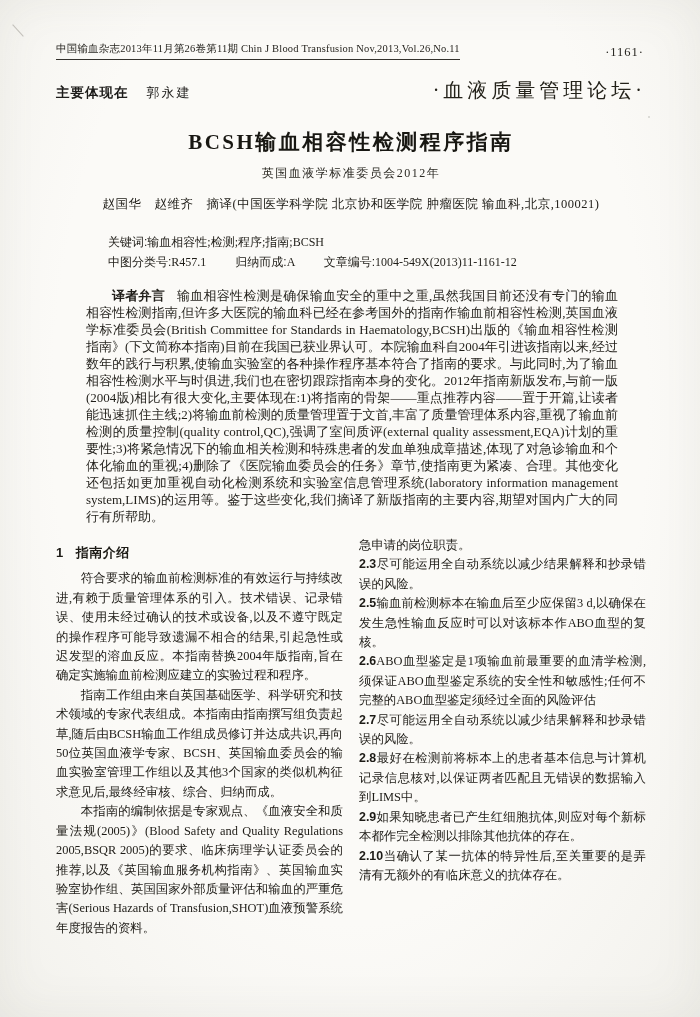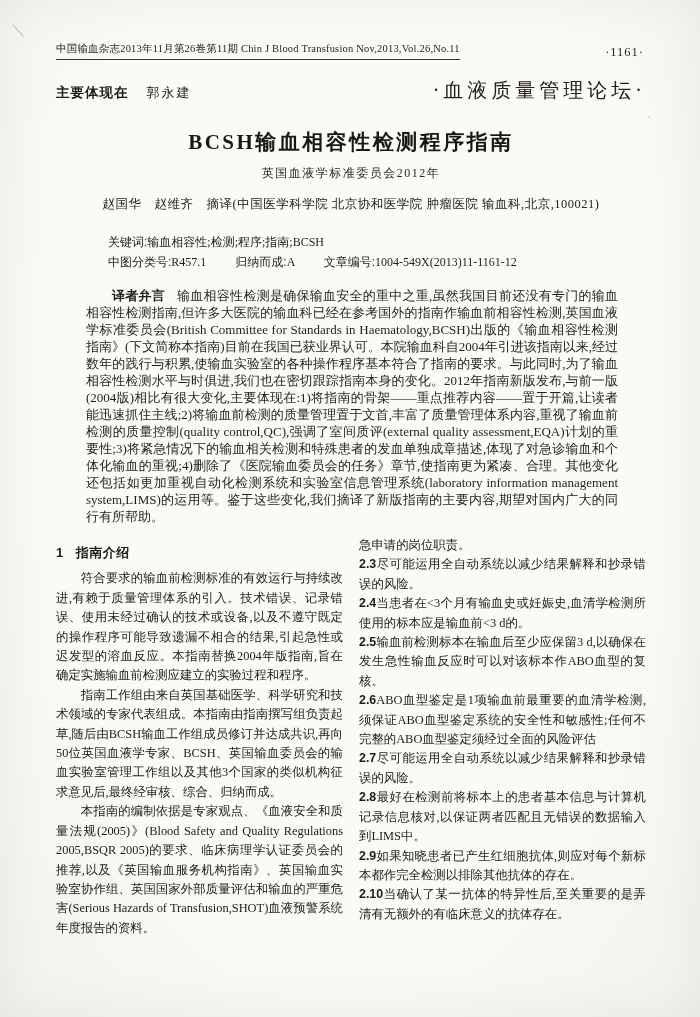--- a/index.html
+++ b/index.html
@@ -151,21 +151,20 @@
   <div class="columns">
     <div class="col" id="col-left">
         <div class="sec-heading"><span class="sec-num">1</span><span>指南介绍</span></div>
         <p class="para"><span>符合要求的输血前检测标准的有效运行与持续改进,有赖于质量管理体系的引入。技术错误、记录错误、使用未经过确认的技术或设备,以及不遵守既定的操作程序可能导致遗漏不相合的结果,引起急性或迟发型的溶血反应。本指南替换2004年版指南,旨在确定实施输血前检测应建立的实验过程和程序。</span></p>
         <p class="para"><span>指南工作组由来自英国基础医学、科学研究和技术领域的专家代表组成。本指南由指南撰写组负责起草,随后由BCSH输血工作组成员修订并达成共识,再向50位英国血液学专家、BCSH、英国输血委员会的输血实验室管理工作组以及其他3个国家的类似机构征求意见后,最终经审核、综合、归纳而成。</span></p>
         <p class="para"><span>本指南的编制依据是专家观点、《血液安全和质量法规(2005)》(Blood Safety and Quality Regulations 2005,BSQR 2005)的要求、临床病理学认证委员会的推荐,以及《英国输血服务机构指南》、英国输血实验室协作组、英国国家外部质量评估和输血的严重危害(Serious Hazards of Transfusion,SHOT)血液预警系统年度报告的资料。</span></p>
       </div>
     <div class="col" id="col-right">
         <p class="cont"><span>急申请的岗位职责。</span></p>
         <p class="item"><b class="item-num">2.3</b><span>尽可能运用全自动系统以减少结果解释和抄录错误的风险。</span></p>
-        <p class="item"><b class="item-num">2.4</b><span>当患者在&lt;3个月有输血史或妊娠史,血清学检测所使用的标本应是输血前&lt;3 d的。</span></p>
         <p class="item"><b class="item-num">2.5</b><span>输血前检测标本在输血后至少应保留3 d,以确保在发生急性输血反应时可以对该标本作ABO血型的复核。</span></p>
         <p class="item"><b class="item-num">2.6</b><span>ABO血型鉴定是1项输血前最重要的血清学检测,须保证ABO血型鉴定系统的安全性和敏感性;任何不完整的ABO血型鉴定须经过全面的风险评估</span></p>
         <p class="item"><b class="item-num">2.7</b><span>尽可能运用全自动系统以减少结果解释和抄录错误的风险。</span></p>
         <p class="item"><b class="item-num">2.8</b><span>最好在检测前将标本上的患者基本信息与计算机记录信息核对,以保证两者匹配且无错误的数据输入到LIMS中。</span></p>
         <p class="item"><b class="item-num">2.9</b><span>如果知晓患者已产生红细胞抗体,则应对每个新标本都作完全检测以排除其他抗体的存在。</span></p>
         <p class="item"><b class="item-num">2.10</b><span>当确认了某一抗体的特异性后,至关重要的是弄清有无额外的有临床意义的抗体存在。</span></p>
       </div>
   </div>
 </div>
 

